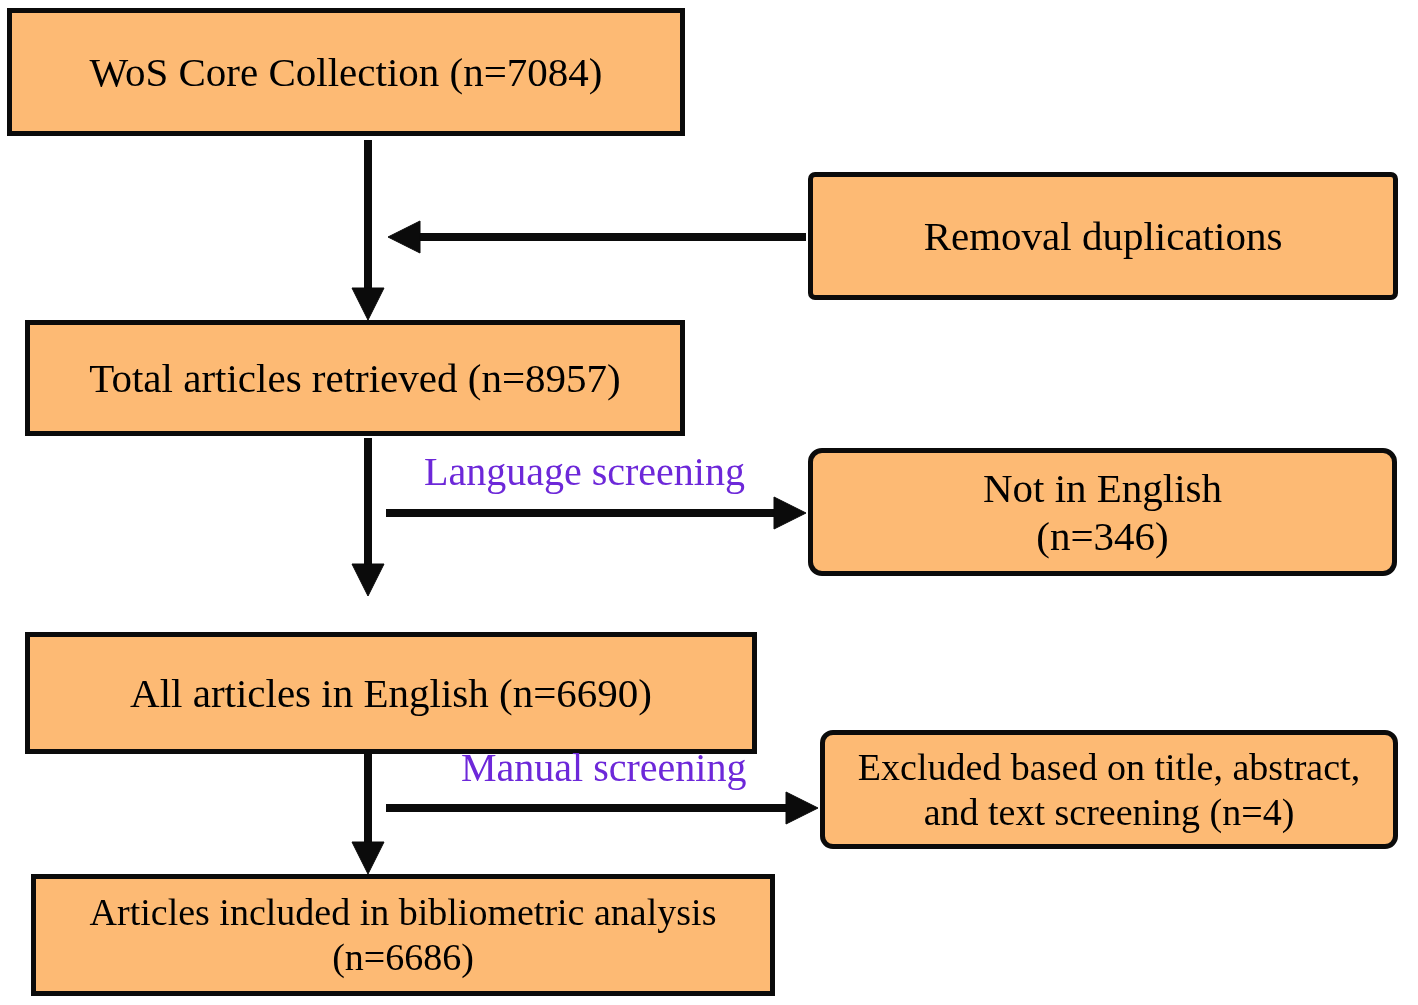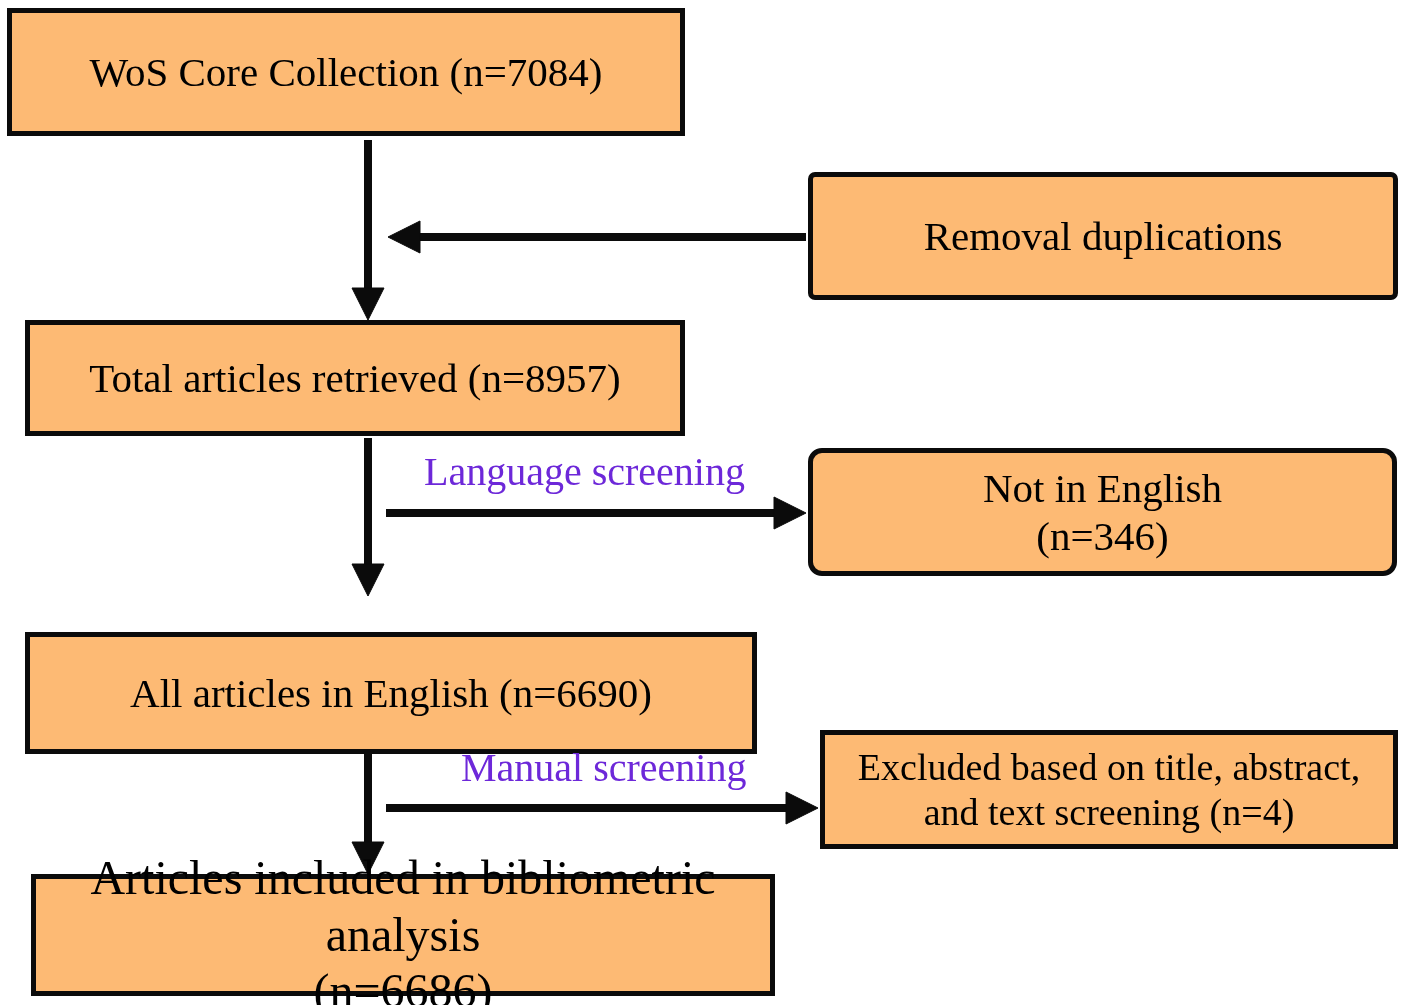--- a/index.html
+++ b/index.html
@@ -54,22 +54,22 @@
     stroke: #0b0b0b;
     fill: #0b0b0b;
   }
 
   
   #box-wos          { left: 7px;   top: 8px;   width: 678px; height: 128px; font-size: 41px; }
   #box-duplications { left: 808px; top: 172px; width: 590px; height: 128px; font-size: 41px; border-radius: 7px; }
   #box-retrieved    { left: 25px;  top: 320px; width: 660px; height: 116px; font-size: 41px; }
   #box-notenglish   { left: 808px; top: 448px; width: 589px; height: 128px; font-size: 41px; border-radius: 14px; }
   #box-english      { left: 25px;  top: 596px; width: 732px; height: 122px; font-size: 41px; margin-top: 36px; }
-  #box-excluded     { left: 820px; top: 730px; width: 578px; height: 119px; font-size: 38px; }
-  #box-included     { left: 31px;  top: 874px; width: 744px; height: 122px; font-size: 48px; }
+  #box-excluded     { left: 820px; top: 730px; width: 578px; height: 119px; font-size: 38px; border-radius: 13px; }
+  #box-included     { left: 31px;  top: 874px; width: 744px; height: 122px; font-size: 38px; }
 
   #label-language { left: 424px; top: 452px; font-size: 40px; }
   #label-manual   { left: 440px; top: 748px; font-size: 40px; margin-left: 21px; }
 </style>
 </head>
 <body>
 
 <div id="diagram-root">
 
   <svg class="edges" viewBox="0 0 1418 1005" xmlns="http://www.w3.org/2000/svg">

